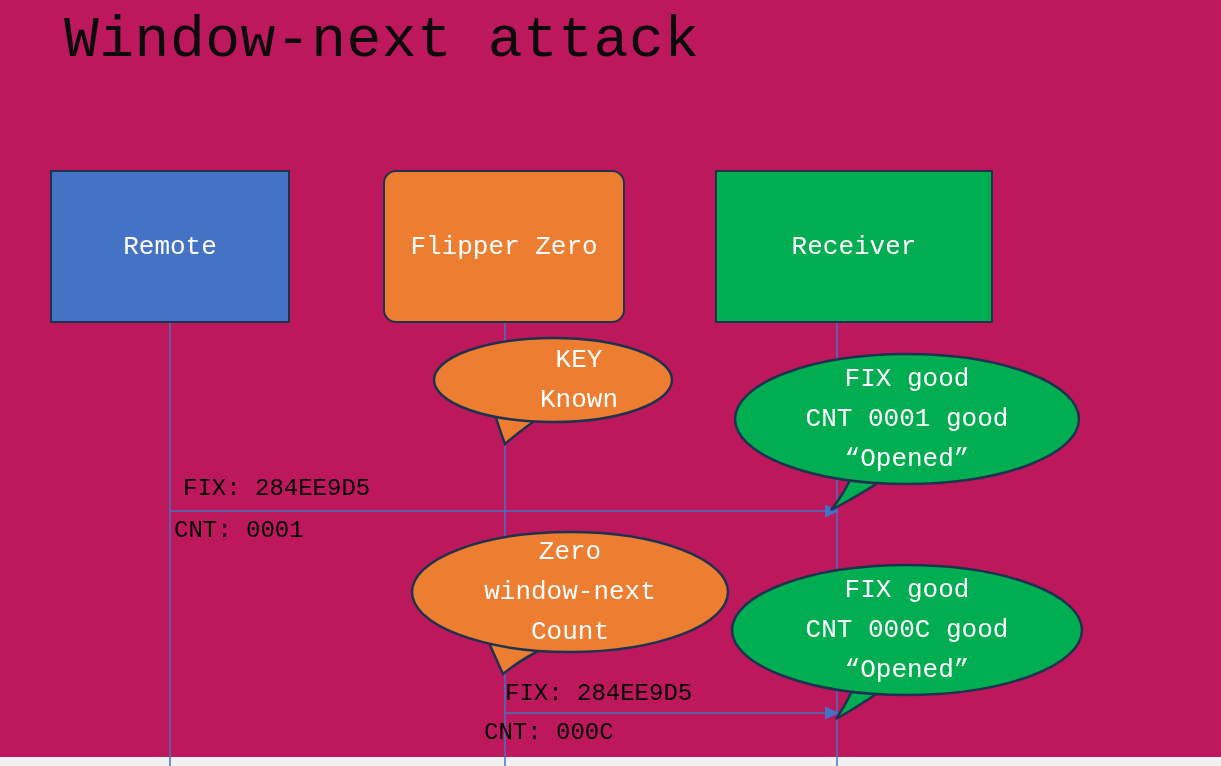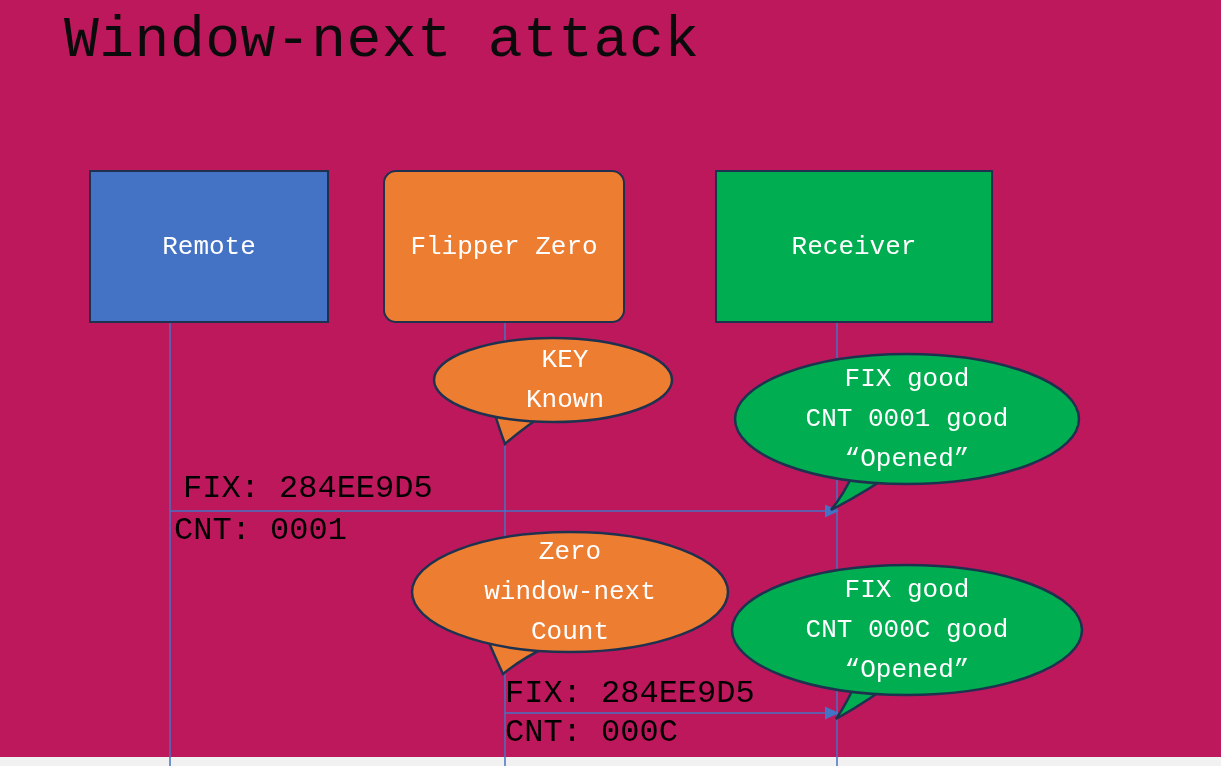--- a/index.html
+++ b/index.html
@@ -16,40 +16,40 @@
   .arrow-head { fill:var(--color-line); stroke:none; }
   .shape { stroke:var(--color-border); stroke-width:2.5; }
   .fill-orange { fill:var(--color-orange); }
   .fill-green  { fill:var(--color-green); }
   .actor {
     position:absolute; top:170px; height:153px; box-sizing:border-box;
     border:2.5px solid var(--color-border);
     display:flex; align-items:center; justify-content:center;
     color:var(--color-text_light); font-size:26px;
   }
-  .actor-remote   { left:50px;  width:240px; background:var(--color-blue);margin-left:39px; }
+  .actor-remote   { left:50px;  width:240px; background:var(--color-blue); }
   .actor-flipper  { left:383px; width:242px; background:var(--color-orange);border-radius:13px; }
   .actor-receiver { left:715px; width:278px; background:var(--color-green); }
   .bubble-text {
     position:absolute; display:flex; flex-direction:column;
     justify-content:center; align-items:center; text-align:center;
     color:var(--color-text_light); font-size:26px; line-height:40px; white-space:nowrap;
   }
-  .bubble-text-1 { left:446px; top:338px; width:238px; height:84px; }
+  .bubble-text-1 { left:460px; top:338px; width:238px; height:84px; }
   .bubble-text-2 { left:735px; top:358px; width:344px; height:122px; }
   .bubble-text-3 { left:412px; top:532px; width:316px; height:120px; }
   .bubble-text-4 { left:732px; top:569px; width:350px; height:122px; }
   .msg-label {
-    position:absolute; font-size:32px; line-height:30px;
+    position:absolute; font-size:24px; line-height:30px;
     color:var(--color-text_dark); white-space:nowrap;
   }
   .msg1-top    { left:183px; top:474px; }
   .msg1-bottom { left:174px; top:516px; }
   .msg2-top    { left:505px; top:679px; }
-  .msg2-bottom { left:505px; top:718px; }
+  .msg2-bottom { left:484px; top:718px; }
   .bottom-strip { position:absolute; left:0; top:757px; width:1221px; height:9px; background:#f1f1f1; }
 </style>
 </head>
 <body>
 
 <div class="stage">
 
   <div class="slide-title">Window-next attack</div>
 
   <div class="bottom-strip"></div>

